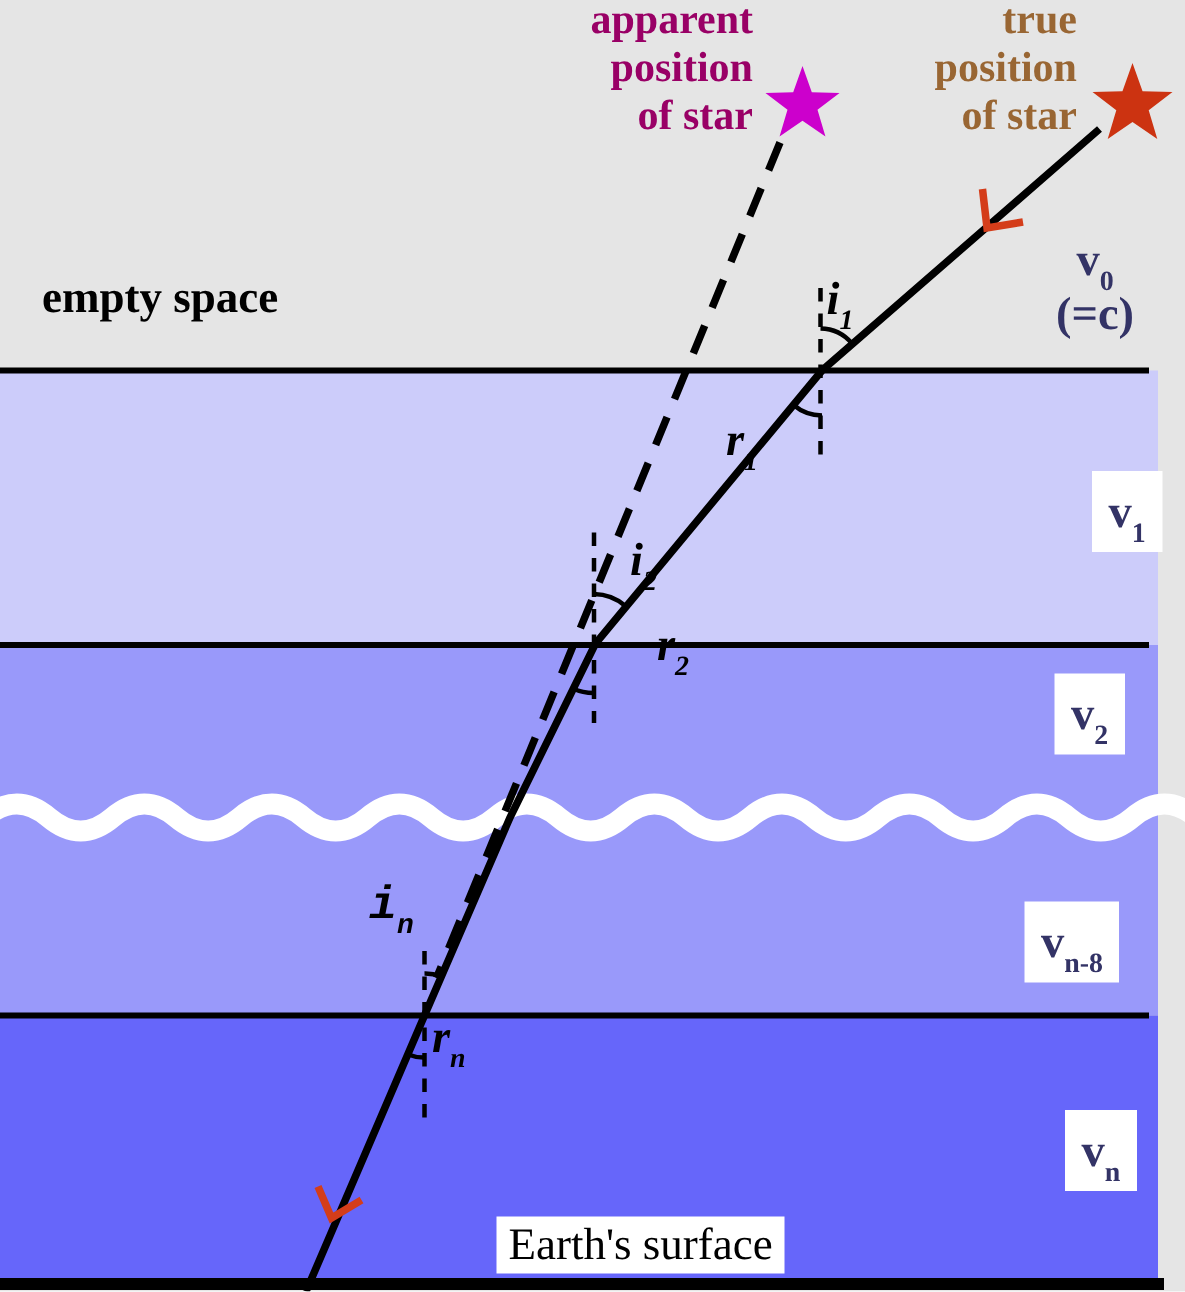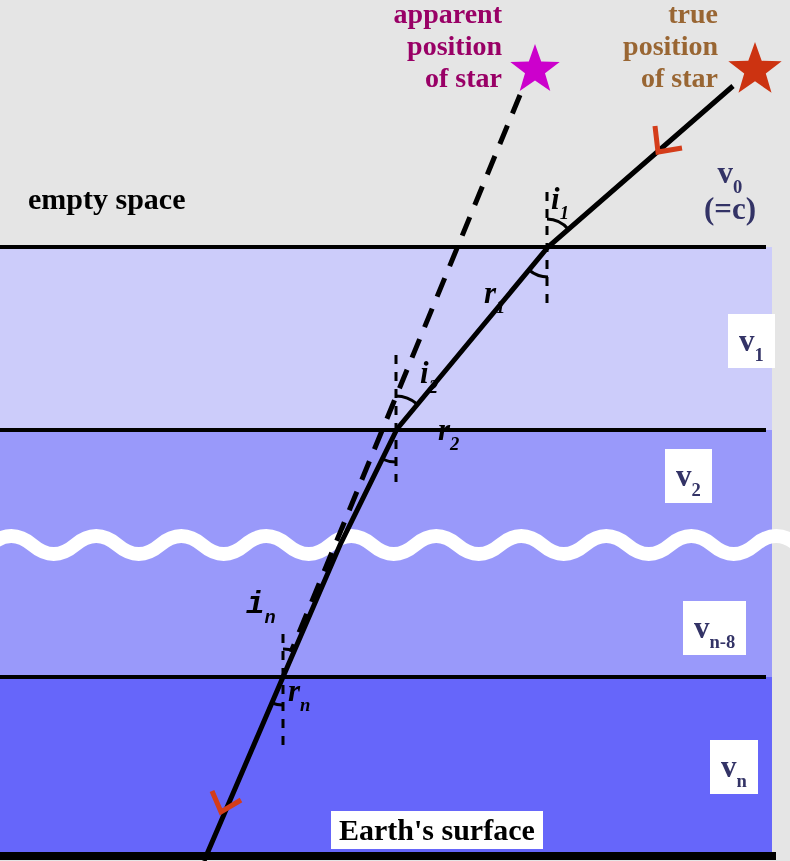--- a/index.html
+++ b/index.html
@@ -31,37 +31,37 @@
   #lbl-apparent { right:288px; top:-2px; color:var(--apparent-label,#990066); }
   #lbl-true     { right:72px;  top:-2px; color:var(--true-label,#996633); }
   #lbl-empty    { left:28px; top:182px; font-size:30px; color:#000; }
 
   #lbl-v0 { left:688px; top:155px; width:84px; text-align:center;
             font-size:31px; line-height:36px; color:var(--velocity-label,#333366); }
 
   .vbox { position:absolute; background:#fff; color:var(--velocity-label,#333366);
           font-weight:bold; font-size:31px; padding:9px 11px; }
   #vbox-v1  { left:728px; top:314px; }
-  #vbox-v2  { left:665px; top:449px; }
+  #vbox-v2  { left:703px; top:449px; }
   #vbox-vn1 { left:683px; top:601px; }
   #vbox-vn  { left:710px; top:740px;text-align:center; }
 
   .angle { position:absolute; font-weight:bold; font-style:italic;
            font-size:31px; color:#000; white-space:nowrap; }
   #ang-i1 { left:551px; top:181px; }
   #ang-r1 { left:484px; top:275px; }
   #ang-i2 { left:402px; top:355px;margin-left:18px; }
   #ang-r2 { left:398px; top:412px;margin-left:40px; }
   #ang-in { left:246px; top:587px;font-family:Liberation Mono, monospace; }
   #ang-rn { left:288px; top:673px; }
 
   sub { font-size:0.60em; font-style:inherit; line-height:0; position:relative; top:0.15em; }
 
   #lbl-earth { position:absolute; left:331px; top:811px; background:#fff; color:#000;
-               font-weight:bold; font-size:30px; padding:2px 8px; white-space:nowrap; }
+               font-weight:normal; font-size:30px; padding:2px 8px; white-space:nowrap; }
 </style>
 </head>
 <body>
 
 <div class="stage">
 
   <svg width="790" height="861" viewBox="0 0 790 861">
 
     <rect class="fill-v1" x="0" y="247" width="772" height="183"></rect>
     <rect class="fill-v2" x="0" y="430" width="772" height="116"></rect>

